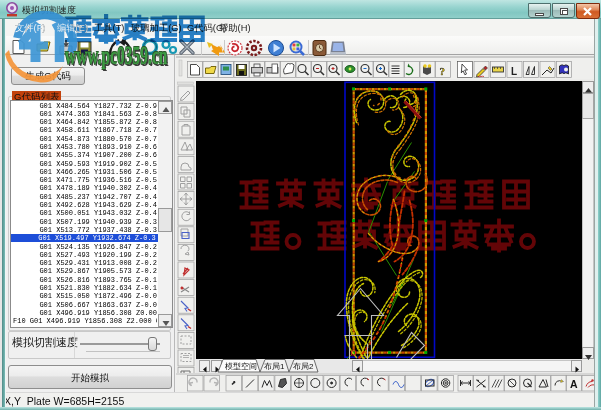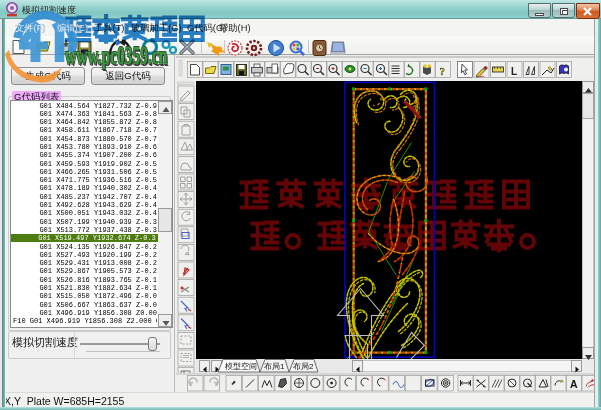--- a/index.html
+++ b/index.html
@@ -5,25 +5,25 @@
 #root{position:relative;width:601px;height:410px;overflow:hidden;font-family:"Liberation Sans",sans-serif;background:#f0f0f0;}
 .ab{position:absolute;}
 #title{left:0;top:0;width:601px;height:19px;background:linear-gradient(180deg,#bfe6e2 0%,#97d4cf 40%,#82c7c2 70%,#8fcfc9 100%);border-bottom:1px solid #639e9a;box-sizing:border-box;}
 #ttxt{left:22px;top:4px;font-size:9px;color:#1c1c1c;}
 #menubg{left:5px;top:19px;width:592px;height:17px;background:#f4f4f2;}
 #tb1bg{left:5px;top:36px;width:592px;height:19px;background:linear-gradient(180deg,#fbfbfa,#efefed);border-bottom:1px solid #a3a3a3;box-sizing:border-box;}
 .mi{top:22px;font-size:9.3px;color:#1b1b1b;}
 #lpanel{left:5px;top:55px;width:170px;height:337px;background:#f0f0f0;border-right:1px solid #b9b9b9;box-sizing:border-box;}
 .w7b{border:1px solid #8e8e8e;border-radius:3px;background:linear-gradient(180deg,#f5f5f5,#ececec 45%,#dddddd 50%,#d1d1d1);font-size:9.5px;color:#111;text-align:center;box-sizing:border-box;}
 #grp1{left:8px;top:96px;width:163px;height:235px;border:1px solid #cdcdcd;border-radius:2px;box-sizing:border-box;}
-#grp1l{left:12px;top:91px;font-size:9.5px;color:#111;background:#f0abfc;padding:0 2px;}
+#grp1l{left:12px;top:91px;font-size:9.5px;color:#111;background:#c2410c;padding:0 2px;}
 #list{left:10px;top:100px;width:163px;height:228px;background:#fff;border:1px solid #8b8b8b;box-sizing:border-box;}
 #rows{left:13px;top:101.5px;width:144px;height:226px;overflow:hidden;text-align:right;}
 #rows pre{margin:0;font-family:"Liberation Mono",monospace;font-size:7px;line-height:8.3px;letter-spacing:0;color:#000;}
-#hirow{left:10.5px;top:233.6px;width:147px;height:8.4px;background:#4d7c0f;overflow:hidden;}
+#hirow{left:10.5px;top:233.6px;width:147px;height:8.4px;background:#1d4ed8;overflow:hidden;}
 #hirow pre{margin:0 0 0 2.5px;font-family:"Liberation Mono",monospace;font-size:7px;line-height:8.3px;color:#fff;}
 #grp2{left:8px;top:331px;width:163px;height:28px;border:1px solid #c9c9c9;border-radius:2px;box-sizing:border-box;}
 #grp2l{left:12px;top:335px;font-size:11px;color:#111;}
 #grp2v{left:74px;top:332px;width:1px;height:26px;background:#d8d8d8;}
 #sl1{left:80px;top:343px;width:80px;height:1.5px;background:#9a9a9a;}
 #sl2{left:86px;top:350.5px;width:74px;height:1px;background:#c2c2c2;}
 #sth{left:147.5px;top:336.5px;width:9.5px;height:14px;background:linear-gradient(180deg,#f4f4f4,#d8d8d8);border:1px solid #777;border-radius:3px;box-sizing:border-box;}
 #startb{left:8px;top:364.5px;width:164px;height:24.5px;}
 #startb span{position:relative;top:6px;}
 #statusbg{left:0;top:392px;width:601px;height:15px;background:#f1f1ef;border-top:1px solid #d9d9d9;box-sizing:border-box;}
@@ -61,21 +61,20 @@
     </div>
 
 <svg class="ab" style="left:5px;top:2px" width="14" height="15">
       <circle cx="7" cy="6" r="5.2" fill="#e8e0f2" stroke="#8a4a9e" stroke-width="1.6"></circle>
       <circle cx="7" cy="6" r="2" fill="#9a55b2"></circle>
       <rect x="2" y="12" width="10" height="2.4" fill="#c03a2a"></rect>
     </svg>
 
 <div class="ab" id="lpanel"></div>
 <div class="ab w7b" style="left:11px;top:67px;width:74px;height:17.5px;line-height:16px">生成G代码</div>
-<div class="ab w7b" style="left:91px;top:67px;width:74px;height:17.5px;line-height:16px">返回G代码</div>
 <div class="ab" id="grp1"></div>
 <div class="ab" id="grp1l">G代码列表</div>
 <div class="ab" id="list"></div>
 <div class="ab" id="rows">
       <pre>      G01 X484.564 Y1827.732 Z-0.9
       G01 X474.363 Y1841.563 Z-0.8
       G01 X464.842 Y1855.872 Z-0.8
       G01 X458.611 Y1867.718 Z-0.7
       G01 X454.873 Y1880.570 Z-0.7
       G01 X453.780 Y1893.910 Z-0.6
@@ -112,20 +111,21 @@
 <div class="ab sbtn" style="left:157.5px;top:314px;width:14.5px;height:13px"><svg width="14" height="12">
         <path d="M7 9 L10.5 4 L3.5 4 Z" fill="#555"></path>
       </svg></div>
 <div class="ab" style="left:157.5px;top:208px;width:14.5px;height:24px;background:#e6e6e6;border:1px solid #9a9a9a;box-sizing:border-box"></div>
 <div class="ab" id="grp2"></div>
 <div class="ab" id="grp2l">模拟切割速度</div>
 <div class="ab" id="grp2v"></div>
 <div class="ab" id="sl1"></div>
 <div class="ab" id="sl2"></div>
 <div class="ab" id="sth"></div>
+<div class="ab w7b" id="startb"><span>开始模拟</span></div>
 
 <div class="ab" id="cad"></div>
 
 <svg class="ab" style="left:195.5px;top:80.5px" width="386" height="278" viewBox="195.5 80.5 386 278">
 <defs>
 <g id="t1" fill="none" stroke-linecap="square">
           <path d="M15 1v30M2 7h26M2 16h26M5 25h20M8 10l-5 12M22 10l5 12M9 29h12"></path>
         </g>
 <g id="t2" fill="none" stroke-linecap="square">
           <path d="M3 3h24v26H3zM3 13h24M15 3v26M7 21h16"></path>

